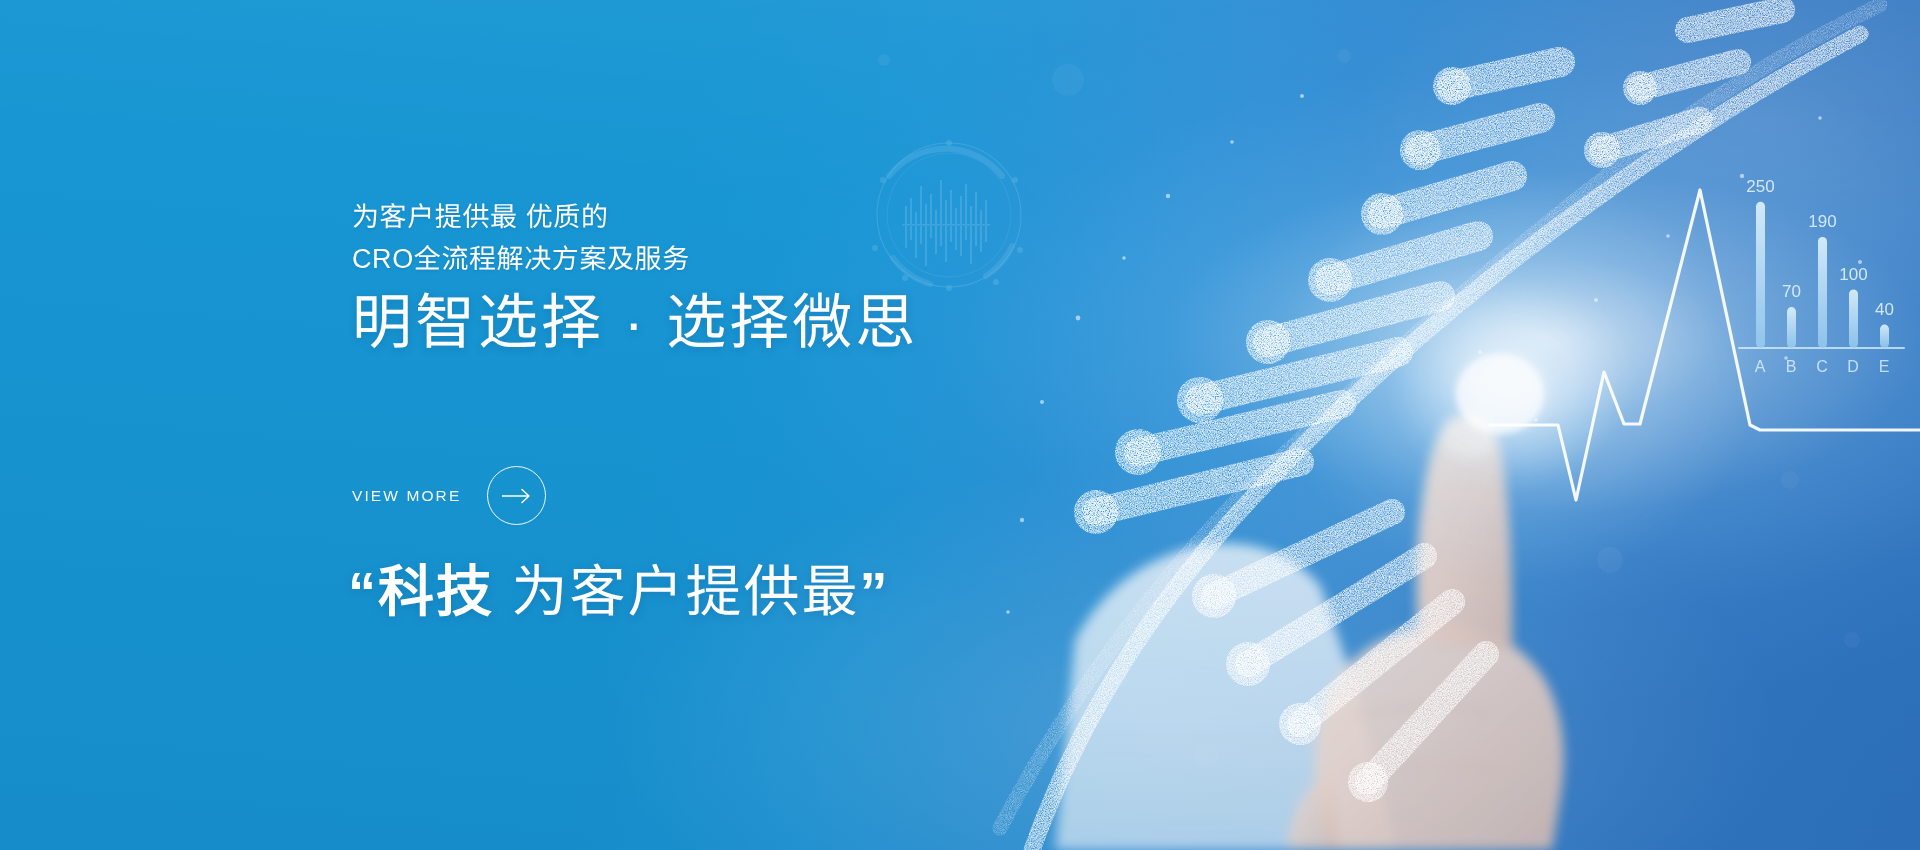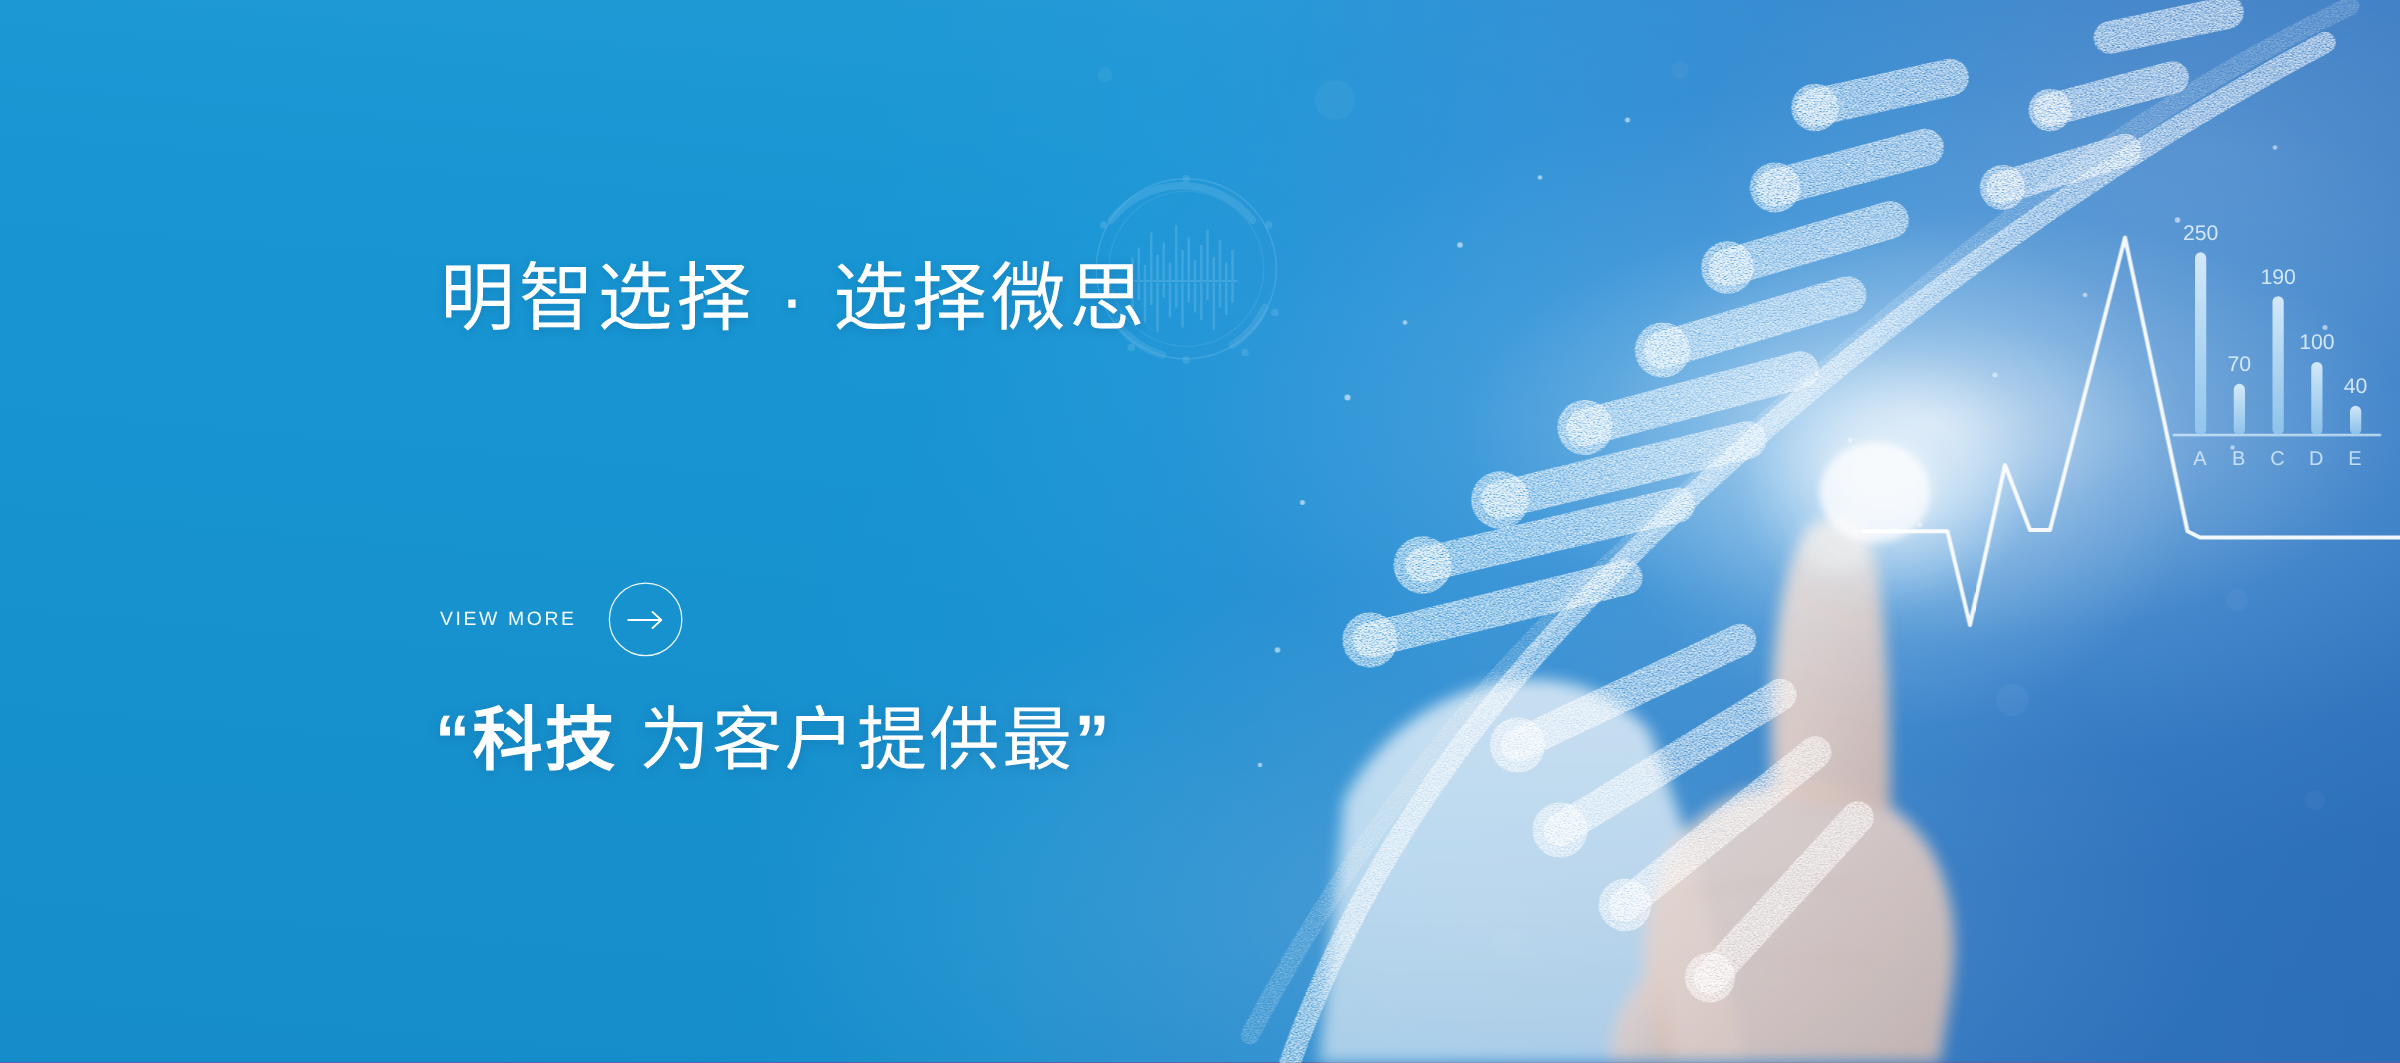--- a/index.html
+++ b/index.html
@@ -6,21 +6,21 @@
   html,body{margin:0;padding:0;background:#1793d1;}
   body{
     font-family:"Liberation Sans","DejaVu Sans",sans-serif;
     -webkit-font-smoothing:antialiased;
   }
   #stage{
     position:relative;
     width:1920px;
     height:850px;
     overflow:hidden;
-    background:#be185d;
+    background:#c2410c;
     user-select:none;
   }
 
   
   .layer{position:absolute;inset:0;pointer-events:none;}
 
   
   #bg-base{
     background:
       linear-gradient(100deg,
@@ -389,20 +389,22 @@
         <circle cx="1790" cy="480" r="9" opacity=".18"></circle>
         <circle cx="884" cy="60" r="6" opacity=".25"></circle>
         <circle cx="1852" cy="640" r="8" opacity=".16"></circle>
         <circle cx="1344" cy="56" r="7" opacity=".20"></circle>
       </g>
 
     </g>
   </svg>
 
   <div id="copy">
+    <div class="sub-line">为客户提供最 优质的</div>
+    <div class="sub-line">CRO全流程解决方案及服务</div>
     <div id="headline">明智选择 · 选择微思</div>
   </div>
 
   <div id="view-more">
     <span id="view-more-label">VIEW MORE</span>
     <span id="view-more-circle">
       <svg width="30" height="16" viewBox="0 0 30 16">
         <path d="M0 8 H27 M20 1.5 L27 8 L20 14.5" fill="none" stroke="#ffffff" stroke-width="1.5" stroke-linecap="round" stroke-linejoin="round"></path>
       </svg>
     </span>

